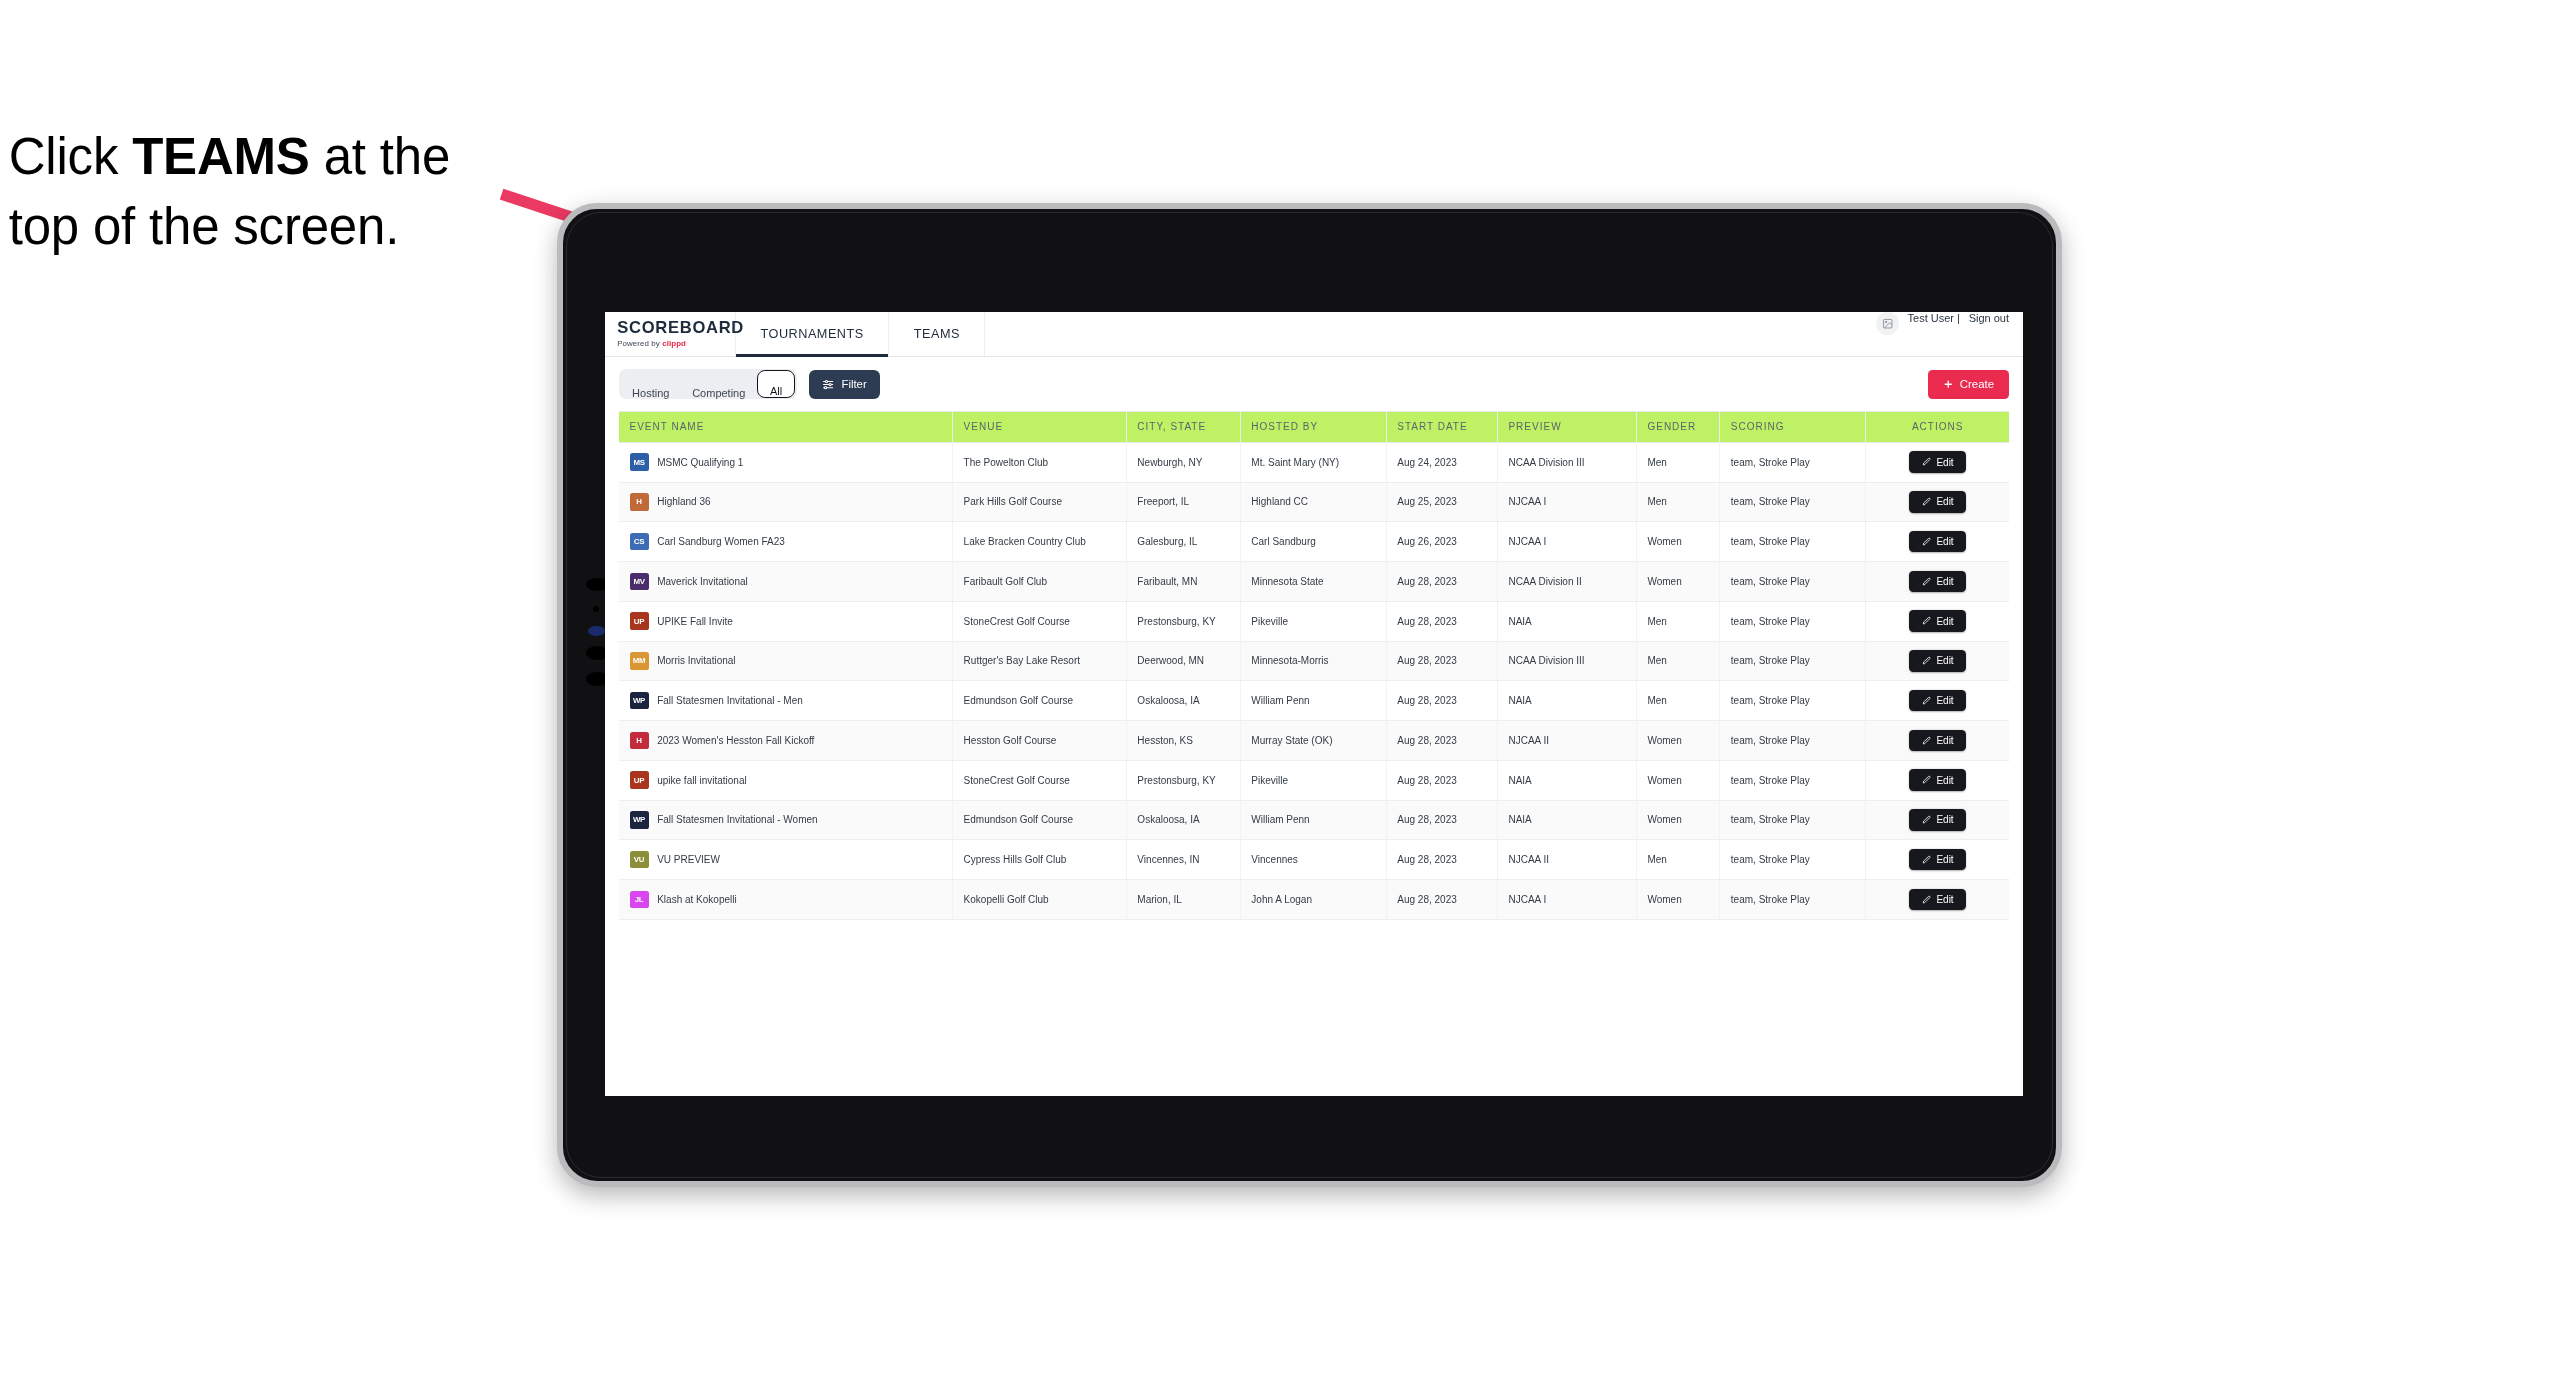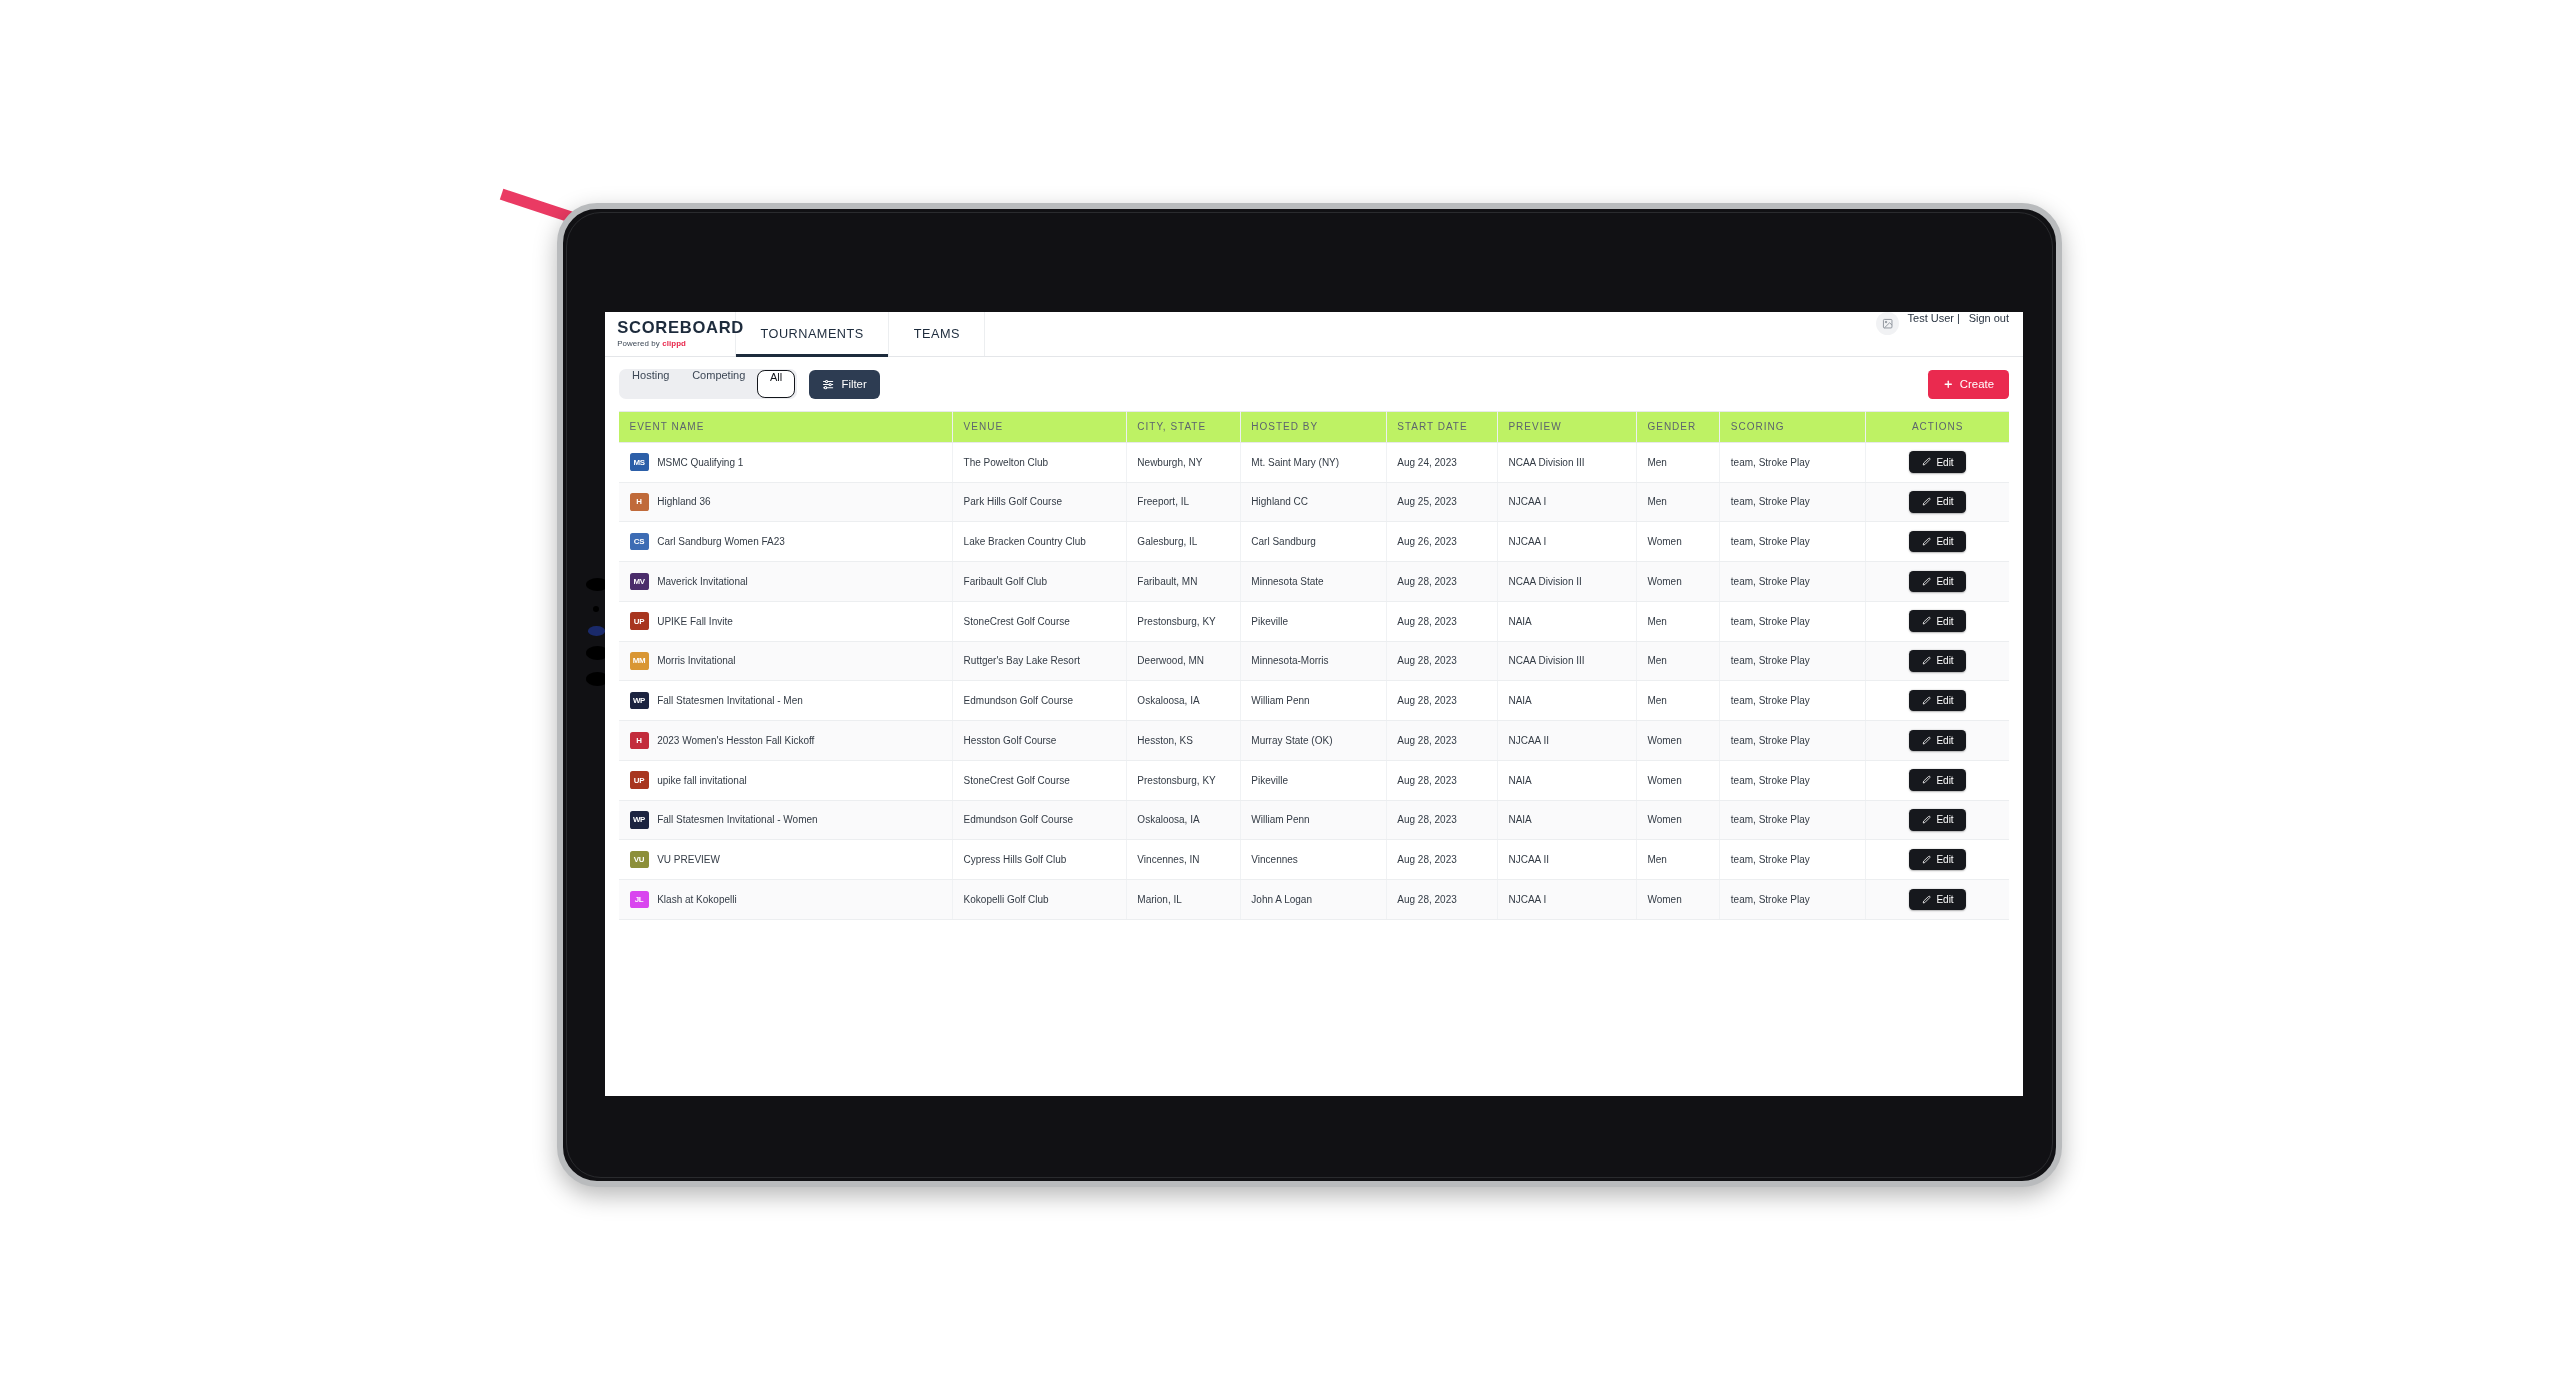--- a/index.html
+++ b/index.html
@@ -93,21 +93,21 @@
   #toolbar {
     display: flex; align-items: center; padding: 12.2px 14px 11.4px 14px;
     gap: 12.2px; background: #fff;
   }
   #segmented {
     display: flex; align-items: center; background: #edeef1;
     border-radius: 7px; height: 30px; padding: 0 1.7px;
   }
   .seg {
     font-size: 11px; color: #3c4755; padding: 0 11.4px;
-    height: 30px; display: flex; align-items: flex-start; cursor: pointer;
+    height: 30px; display: flex; align-items: flex-end; cursor: pointer;
   }
   .seg.active {
     background: #fff; border: 1.7px solid #12151a; border-radius: 7.9px;
     height: 28px; font-weight: 500; color: #12151a; padding: 0 12.2px;
   }
   #filterbtn {
     display: flex; align-items: center; gap: 7px;
     background: #2d3c52; color: #fff; border-radius: 6.1px;
     height: 29px; padding: 0 13px; font-size: 11.4px; cursor: pointer;
   }
@@ -161,20 +161,24 @@
   
   col.c0 { width: 24.0%; } col.c1 { width: 12.5%; } col.c2 { width: 8.2%; }
   col.c3 { width: 10.5%; } col.c4 { width: 8.0%; }  col.c5 { width: 10.0%; }
   col.c6 { width: 6.0%; }  col.c7 { width: 10.5%; } col.c8 { width: 10.3%; }
 </style>
 </head>
 <body>
 
 <div id="stage">
 
+  <div id="caption">
+    <span>Click </span><span class="bold">TEAMS</span><span> at the</span><br>
+    <span>top of the screen.</span>
+  </div>
 
   <svg id="arrow" viewBox="0 0 540 220">
     <line x1="14" y1="22" x2="432" y2="160" stroke="#ea3a63" stroke-width="13"></line>
     <polygon points="408,118 470,158 400,178" fill="#ea3a63"></polygon>
   </svg>
 
   <div id="tablet">
 
     <div class="bezel-dot" style="left:23px; top:369px; width:23px; height:13px;"></div>
     <div class="bezel-dot" style="left:30px; top:397px; width:6.1px; height:6.1px;"></div>

